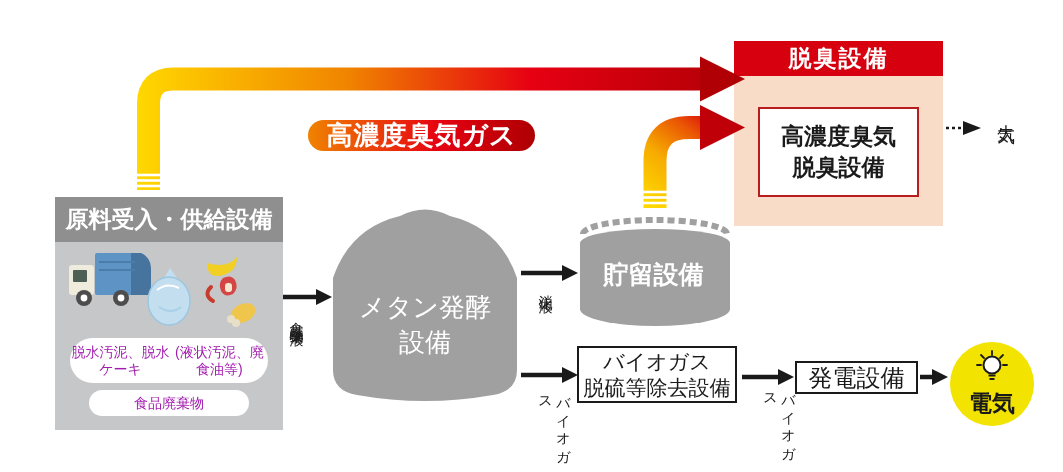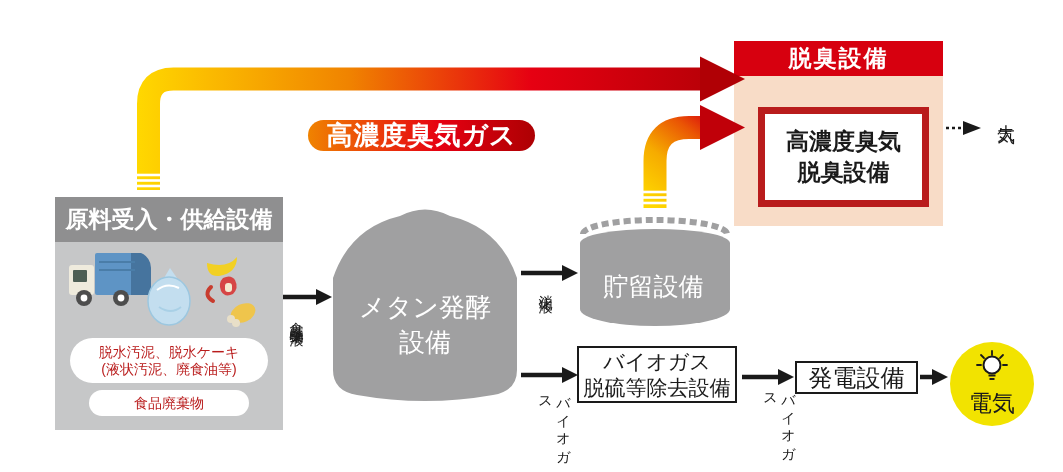--- a/index.html
+++ b/index.html
@@ -8,54 +8,54 @@
     font-family:"Liberation Sans","DejaVu Sans",sans-serif;color:#1a1a1a;
   }
   .abs{position:absolute;}
   .overlay{position:absolute;left:0;top:0;z-index:1;pointer-events:none;}
 
   
   .deodor-box{left:734px;top:17px;width:209px;height:185px;background:#f8dcc7;z-index:0;margin-top:24px;}
   .deodor-header{position:absolute;left:0;top:0;width:100%;height:35px;background:#d7000f;
     color:#fff;font-weight:bold;font-size:23px;display:flex;align-items:center;justify-content:center;letter-spacing:2px;}
   .deodor-inner{position:absolute;left:24px;top:66px;width:157px;height:86px;background:#fff;
-    border:7px solid #b91c1c;display:flex;flex-direction:column;align-items:center;justify-content:center;
+    border:2px solid #b91c1c;display:flex;flex-direction:column;align-items:center;justify-content:center;
     font-weight:bold;font-size:23px;line-height:31px;text-align:center;}
 
   
   .odor-pill{left:308px;top:120px;width:227px;height:31px;border-radius:23px;
     background:linear-gradient(90deg,#f08300 0%,#e60012 58%,#ad0003 100%);
     color:#fff;font-weight:bold;font-size:26px;display:flex;align-items:center;justify-content:center;letter-spacing:1px;z-index:2;text-align:center;}
 
   
   .supply-box{left:32px;top:197px;width:228px;height:233px;background:#c6c7c8;z-index:2;margin-left:23px;}
   .supply-header{position:absolute;left:0;top:0;width:100%;height:45px;background:#8f8f90;
     color:#fff;font-weight:bold;font-size:23px;display:flex;align-items:center;justify-content:center;}
   .supply-icons{position:absolute;left:10px;top:48px;}
-  .pill{position:absolute;background:#fff;display:flex;flex-direction:column;align-items:center;justify-content:center;
-    font-size:14px;line-height:17px;text-align:center;color:#b91c1c;}
+  .pill{position:absolute;background:#fff;display:flex;flex-direction:row;align-items:center;justify-content:center;
+    font-size:14px;line-height:17px;text-align:center;color:#a21caf;}
   .pill-1{left:15px;top:141px;width:198px;height:45px;border-radius:23px;}
   .pill-2{left:34px;top:193px;width:160px;height:26px;border-radius:13px;}
 
   
   .dome-label{left:333px;top:290px;width:184px;text-align:center;color:#fff;font-weight:normal;
     font-size:26px;line-height:35px;z-index:2;}
-  .tank-label{left:577px;top:258px;width:153px;text-align:center;color:#fff;font-weight:normal;
-    font-size:25px;z-index:2;margin-top:12px;}
+  .tank-label{left:577px;top:258px;width:153px;text-align:center;color:#fff;font-weight:bold;
+    font-size:25px;z-index:2;}
 
   
   .proc-box{background:#fff;border:2px solid #1a1a1a;display:flex;flex-direction:column;
     align-items:center;justify-content:center;text-align:center;z-index:2;}
   .desulfur-box{left:577px;top:346px;width:156px;height:53px;font-size:21px;line-height:26px;font-weight:500;}
   .power-box{left:795px;top:361px;width:119px;height:29px;font-size:24px;font-weight:500;}
 
   
   .electric-circle{left:950px;top:342px;width:84px;height:84px;border-radius:50%;background:#f2e300;
     display:flex;flex-direction:column;align-items:center;justify-content:flex-end;z-index:2;}
-  .electric-label{font-weight:normal;font-size:23px;color:#1a1a1a;margin-bottom:7px;}
+  .electric-label{font-weight:bold;font-size:23px;color:#1a1a1a;margin-bottom:7px;}
   .bulb{position:absolute;top:7px;left:50%;transform:translateX(-50%);}
 
   
   .vlabel{position:absolute;writing-mode:vertical-rl;text-orientation:upright;
     font-size:14px;letter-spacing:2px;color:#1a1a1a;z-index:2;}
   .vl-food{left:288px;top:311px;}
   .vl-digest{left:537px;top:284px;}
   .vl-bio1{left:537px;top:387px;}
   .vl-bio2{left:762px;top:384px;}
   .vl-air{left:994px;top:110px;font-size:18px;letter-spacing:3px;font-weight:500;}

